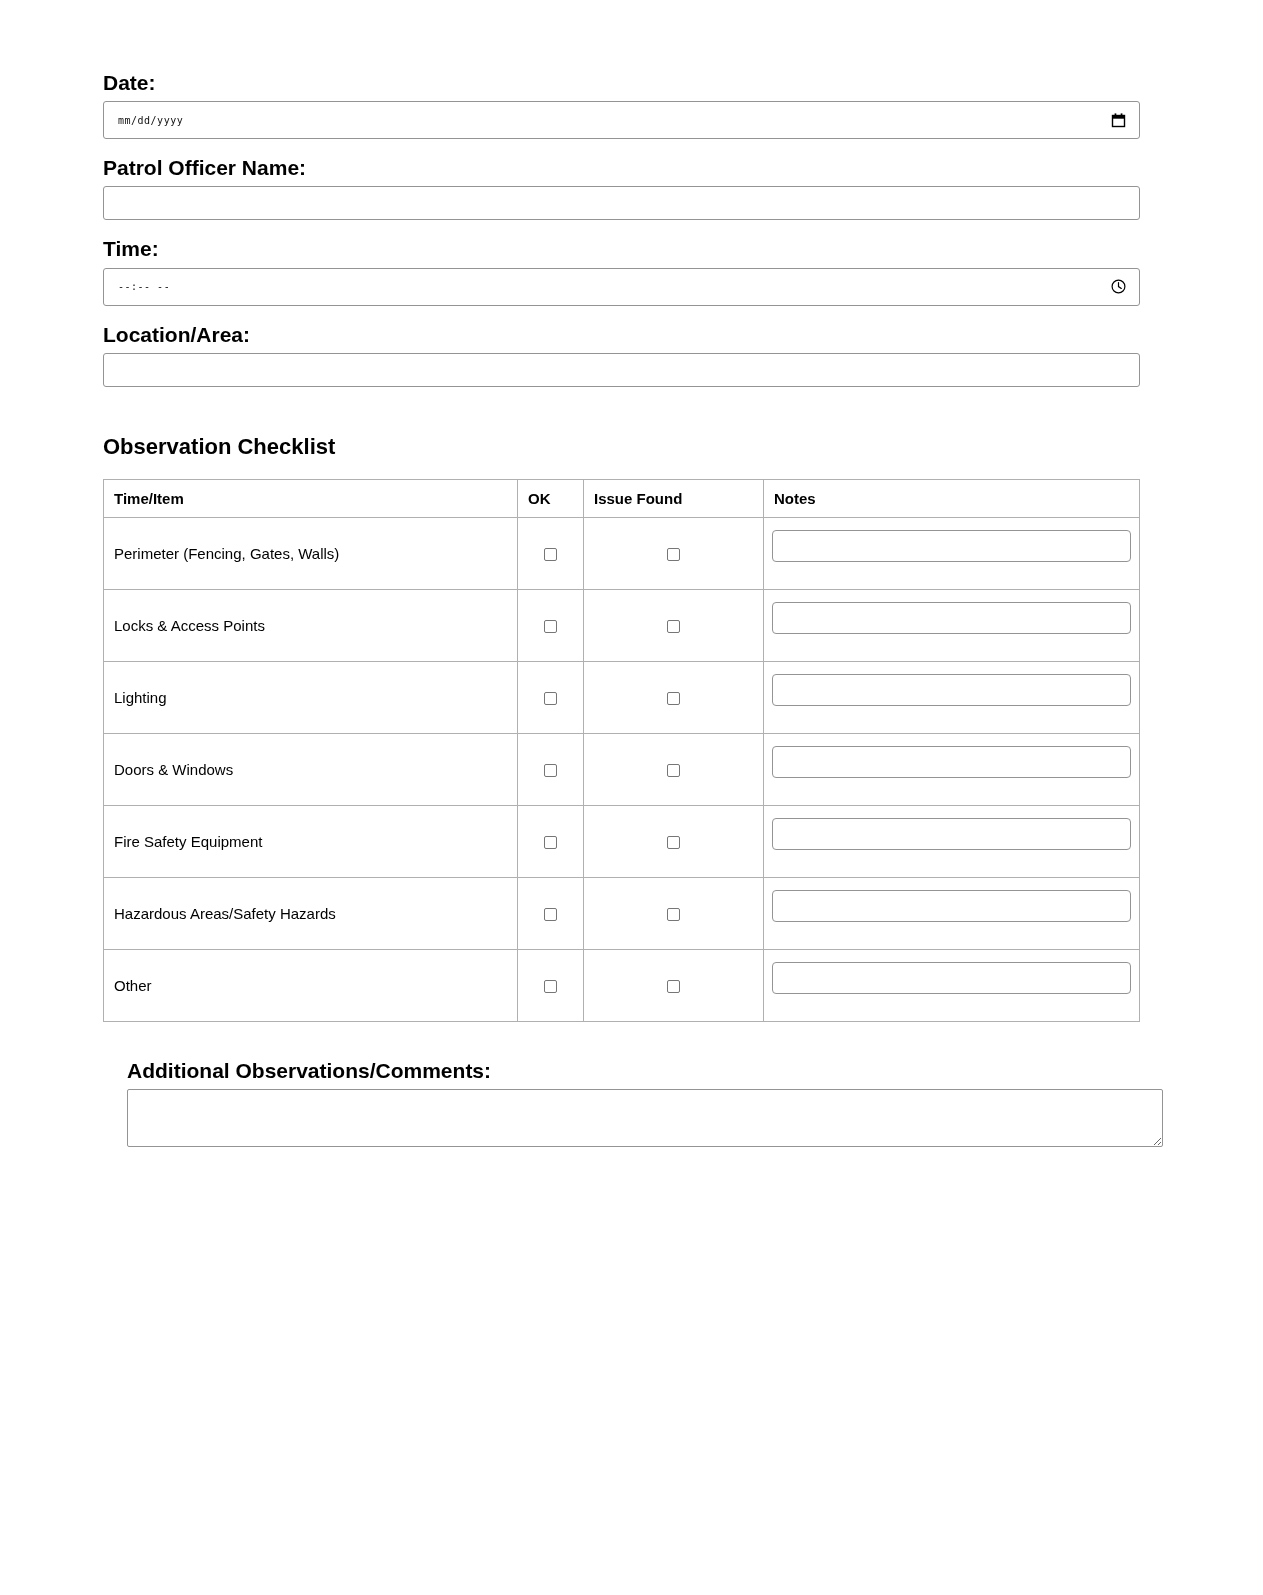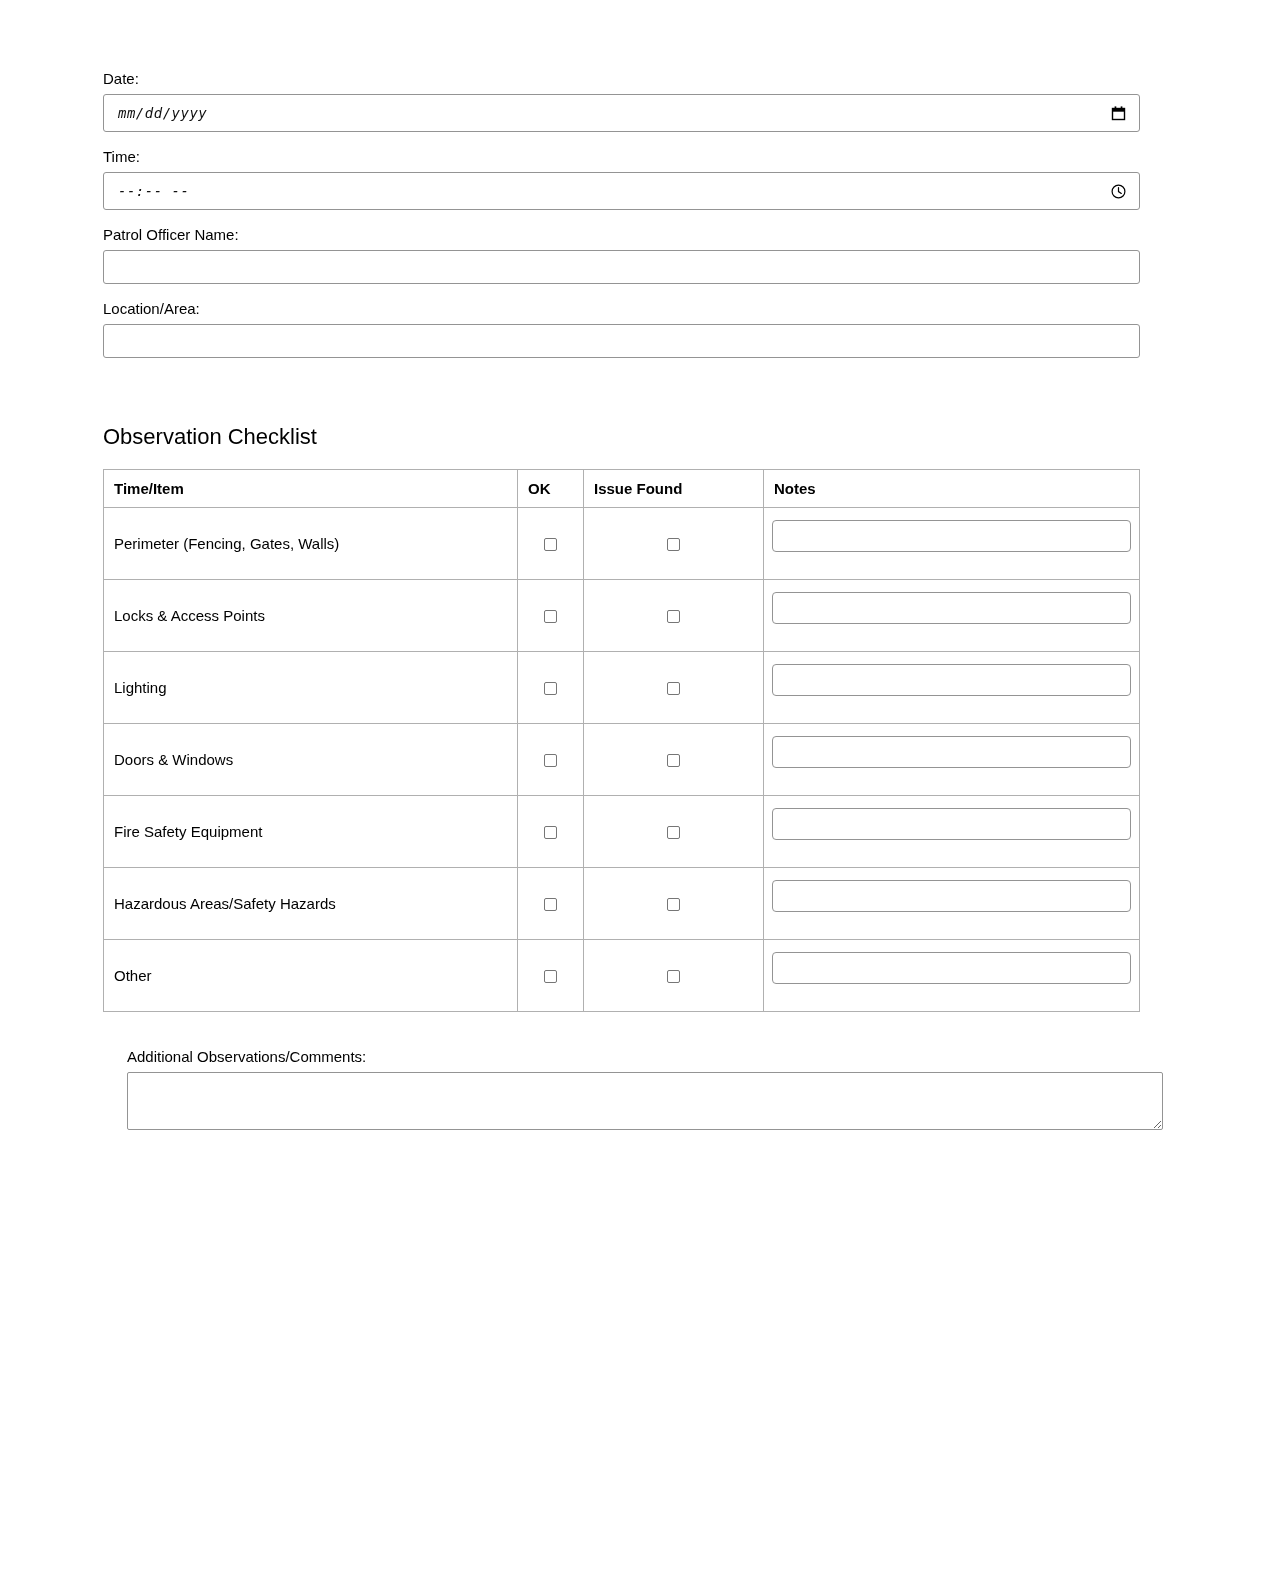--- a/index.html
+++ b/index.html
@@ -23,29 +23,30 @@
   }
   h1.doc-title {
     font-size: 31px;
     font-weight: bold;
     line-height: 1.15;
     margin: 0 0 22px 0;
     letter-spacing: -0.2px;
   }
   h2.section-title {
     font-size: 22px;
-    font-weight: normal;
-    margin: 66px 0 20px 0;
+    font-weight: bold;
+    margin: 47px 0 20px 0;
     line-height: 1.15;
   }
   .field-label {
-    font-size: 15px;
+    font-size: 21px;
     line-height: 1.2;
     margin: 0 0 6px 0;
     color: #000;
+    font-weight: bold;
   }
   .field-block { margin-bottom: 16px; }
   .field-block:last-of-type { margin-bottom: 0; }
 
   .txt-input {
     display: block;
     width: 100%;
     height: 34px;
     border: 1px solid #949494;
     border-radius: 3px;
@@ -63,24 +64,23 @@
     justify-content: space-between;
     border: 1px solid #949494;
     border-radius: 3px;
     background: #ffffff;
     padding: 0 12px 0 14px;
     cursor: text;
     user-select: none;
   }
   .dt-placeholder {
     font-family: "DejaVu Sans Mono", monospace;
-    font-size: 14px;
+    font-size: 10px;
     letter-spacing: 0.5px;
     color: #101010;
-    font-style: italic;
   }
   .dt-icon {
     width: 17px;
     height: 17px;
     flex: 0 0 17px;
     display: block;
     cursor: pointer;
   }
   .dt-icon svg { display: block; }
 
@@ -182,35 +182,35 @@
           <rect x="2.5" y="3.5" width="12" height="11" fill="none" stroke="#000" stroke-width="1.4"></rect>
           <rect x="2.5" y="3.5" width="12" height="3.2" fill="#000"></rect>
           <rect x="4.6" y="1.4" width="1.7" height="2.6" fill="#000"></rect>
           <rect x="10.7" y="1.4" width="1.7" height="2.6" fill="#000"></rect>
         </svg>
       </span>
     </div>
   </div>
 
   <div class="field-block">
+    <div class="field-label">Patrol Officer Name:</div>
+    <input class="txt-input" type="text" placeholder="" style="">
+  </div>
+
+  <div class="field-block">
     <div class="field-label">Time:</div>
     <div class="datetime-input">
       <span class="dt-placeholder">--:-- --</span>
       <span class="dt-icon">
         <svg width="17" height="17" viewBox="0 0 17 17" xmlns="http://www.w3.org/2000/svg">
           <circle cx="8.5" cy="8.5" r="6.4" fill="none" stroke="#000" stroke-width="1.2"></circle>
           <path d="M8.5 4.6 V8.6 L11.3 10.4" fill="none" stroke="#000" stroke-width="1.2" stroke-linecap="round"></path>
         </svg>
       </span>
     </div>
-  </div>
-
-  <div class="field-block">
-    <div class="field-label">Patrol Officer Name:</div>
-    <input class="txt-input" type="text" placeholder="" style="">
   </div>
 
   <div class="field-block">
     <div class="field-label">Location/Area:</div>
     <input class="txt-input" type="text" placeholder="" style="">
   </div>
 
   <h2 class="section-title">Observation Checklist</h2>
 
   <table class="checklist">

